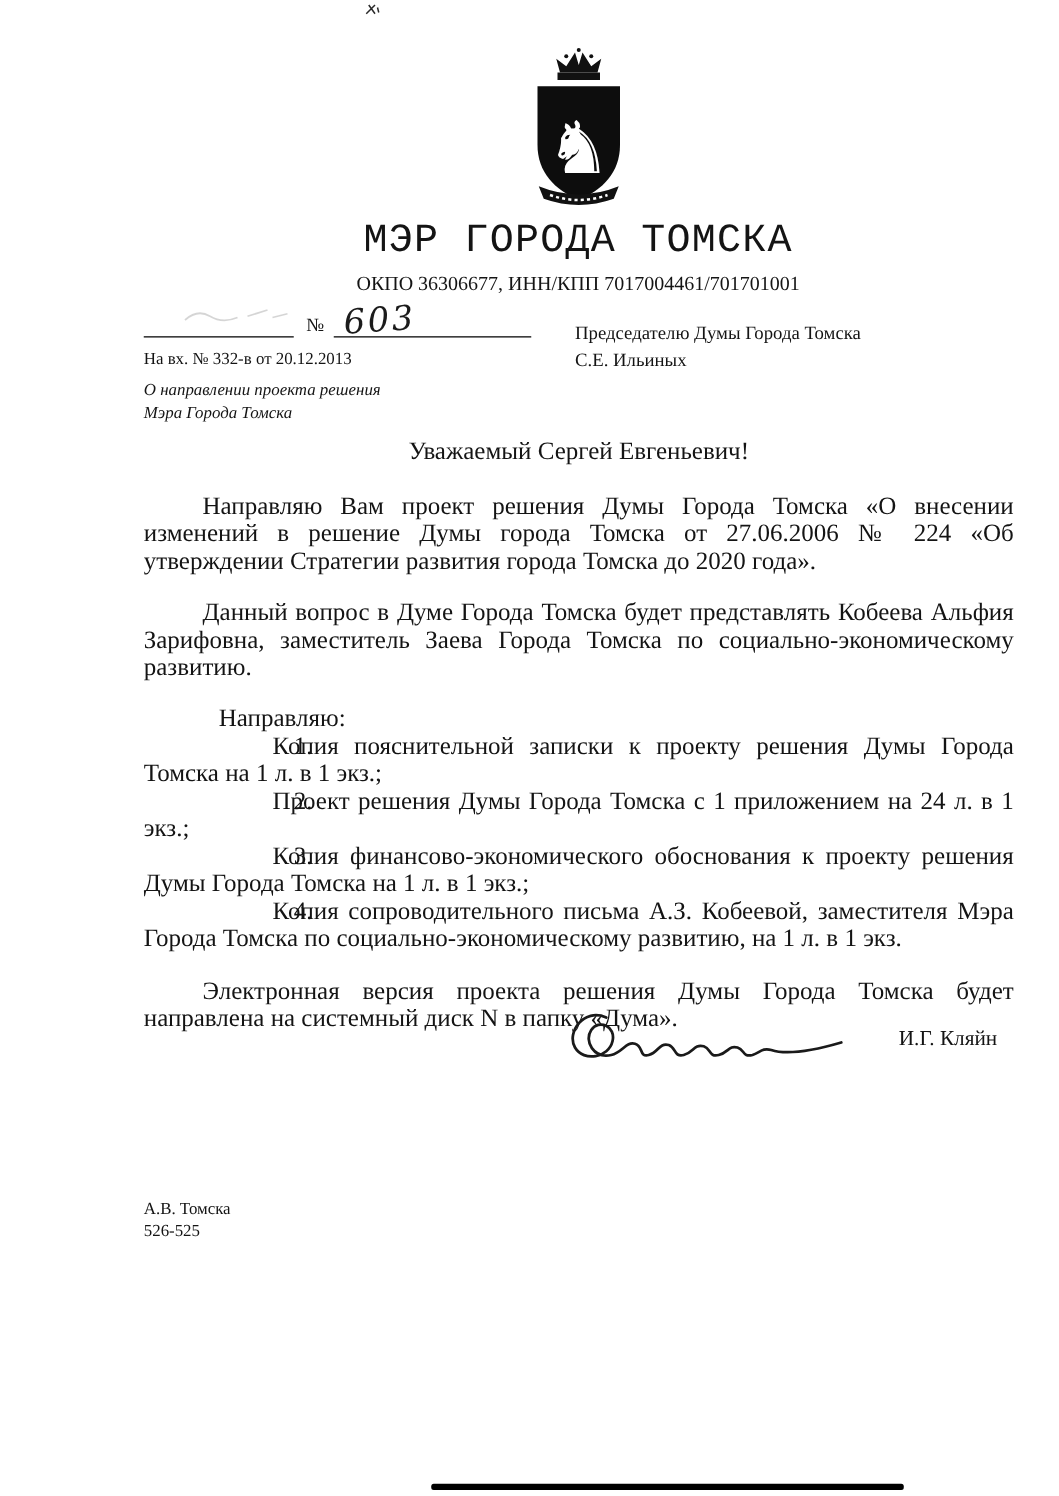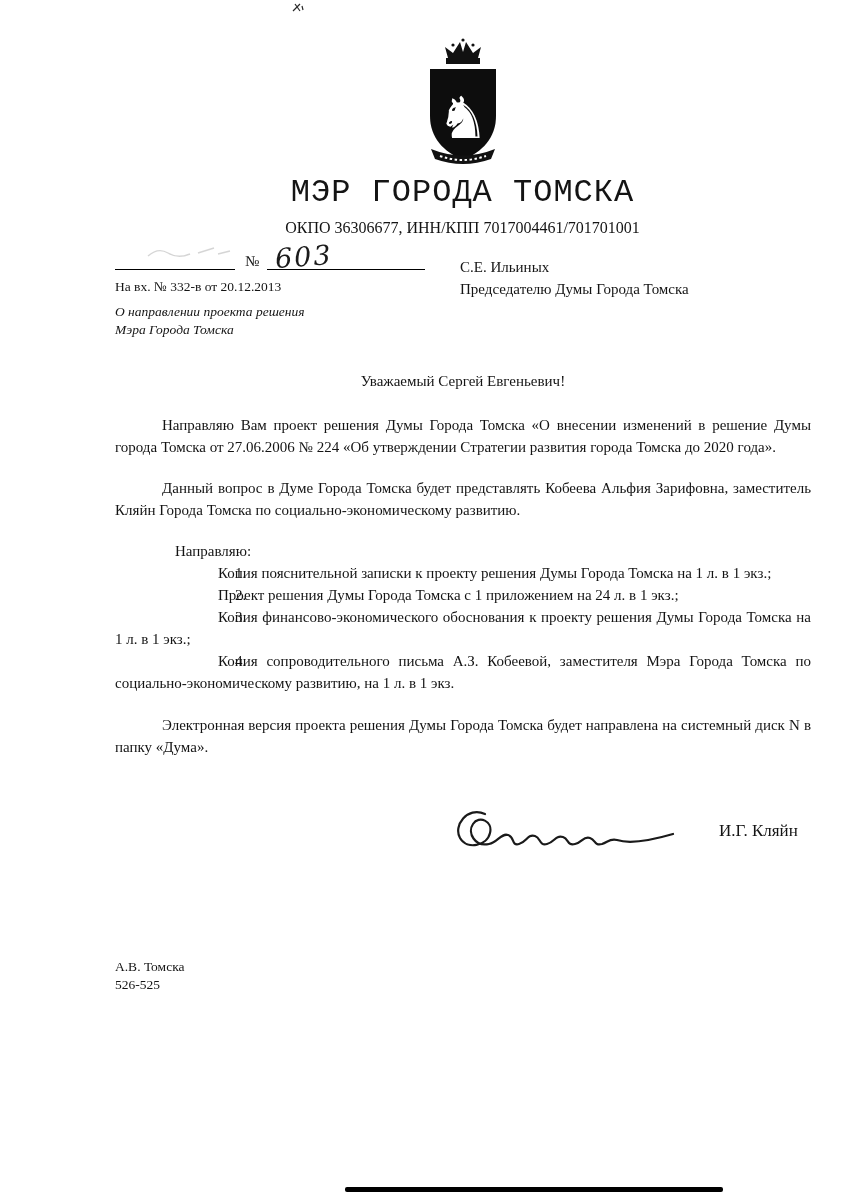--- a/index.html
+++ b/index.html
@@ -29,21 +29,21 @@
     position:absolute; left:8px; bottom:-3px; font-size:27px; font-style:italic;
     font-family:"DejaVu Serif", serif; transform:rotate(-4deg); color:#1b1b1b; letter-spacing:2px;
   }
   .incoming { font-size:13.5px; margin-top:3px; }
   .subject { font-size:13.5px; font-style:italic; line-height:18px; margin-top:8px; }
 
   
   .recipient { position:absolute; left:460px; top:256px; font-size:15px; line-height:22px; }
 
   
-  .body-text { position:absolute; left:115px; top:350px; width:696px; font-size:15px; line-height:22px; text-align:justify;margin-top:20px; }
+  .body-text { position:absolute; left:115px; top:350px; width:696px; font-size:20px; line-height:22px; text-align:justify; }
   .salutation { text-align:center; margin-bottom:22px; }
   .para { text-indent:47px; margin-bottom:19px; }
   .attach-label, .attach { text-indent:60px; margin-bottom:0; }
   .attach .num { display:inline-block; width:43px; }
   .para-last { margin-top:20px; margin-bottom:0; }
 
   
   .sig-block { position:absolute; left:445px; top:795px; width:380px; height:72px; display:flex; align-items:center; }
   .signer-name { font-size:17px; margin-left:42px; white-space:nowrap; }
 
@@ -93,28 +93,28 @@
       <span class="blank-u blank-date"></span><span class="no-label">№</span><span class="blank-u blank-num"><span class="handwritten">603</span></span>
     </div>
     <div class="incoming">На вх. № 332-в от 20.12.2013</div>
     <div class="subject">
       <div>О направлении проекта решения</div>
       <div>Мэра Города Томска</div>
     </div>
   </div>
 
   <div class="recipient">
+    <div>Председателю Думы Города Томска</div>
     <div>С.Е. Ильиных</div>
-    <div>Председателю Думы Города Томска</div>
   </div>
 
   <div class="body-text">
     <p class="salutation">Уважаемый Сергей Евгеньевич!</p>
     <p class="para">Направляю Вам проект решения Думы Города Томска «О внесении изменений в решение Думы города Томска от 27.06.2006 № 224 «Об утверждении Стратегии развития города Томска до 2020 года».</p>
-    <p class="para">Данный вопрос в Думе Города Томска будет представлять Кобеева Альфия Зарифовна, заместитель Кляйн Города Томска по социально-экономическому развитию.</p>
+    <p class="para">Данный вопрос в Думе Города Томска будет представлять Кобеева Альфия Зарифовна, заместитель Заева Города Томска по социально-экономическому развитию.</p>
     <p class="attach-label">Направляю:</p>
     <p class="attach"><span class="num">1.</span><span>Копия пояснительной записки к проекту решения Думы Города Томска на 1 л. в 1 экз.;</span></p>
     <p class="attach"><span class="num">2.</span><span>Проект решения Думы Города Томска с 1 приложением на 24 л. в 1 экз.;</span></p>
     <p class="attach"><span class="num">3.</span><span>Копия финансово-экономического обоснования к проекту решения Думы Города Томска на 1 л. в 1 экз.;</span></p>
     <p class="attach"><span class="num">4.</span><span>Копия сопроводительного письма А.З. Кобеевой, заместителя Мэра Города Томска по социально-экономическому развитию, на 1 л. в 1 экз.</span></p>
     <p class="para para-last">Электронная версия проекта решения Думы Города Томска будет направлена на системный диск N в папку «Дума».</p>
   </div>
 
   <div class="sig-block">
     <svg width="232" height="62" viewBox="0 0 232 62">

